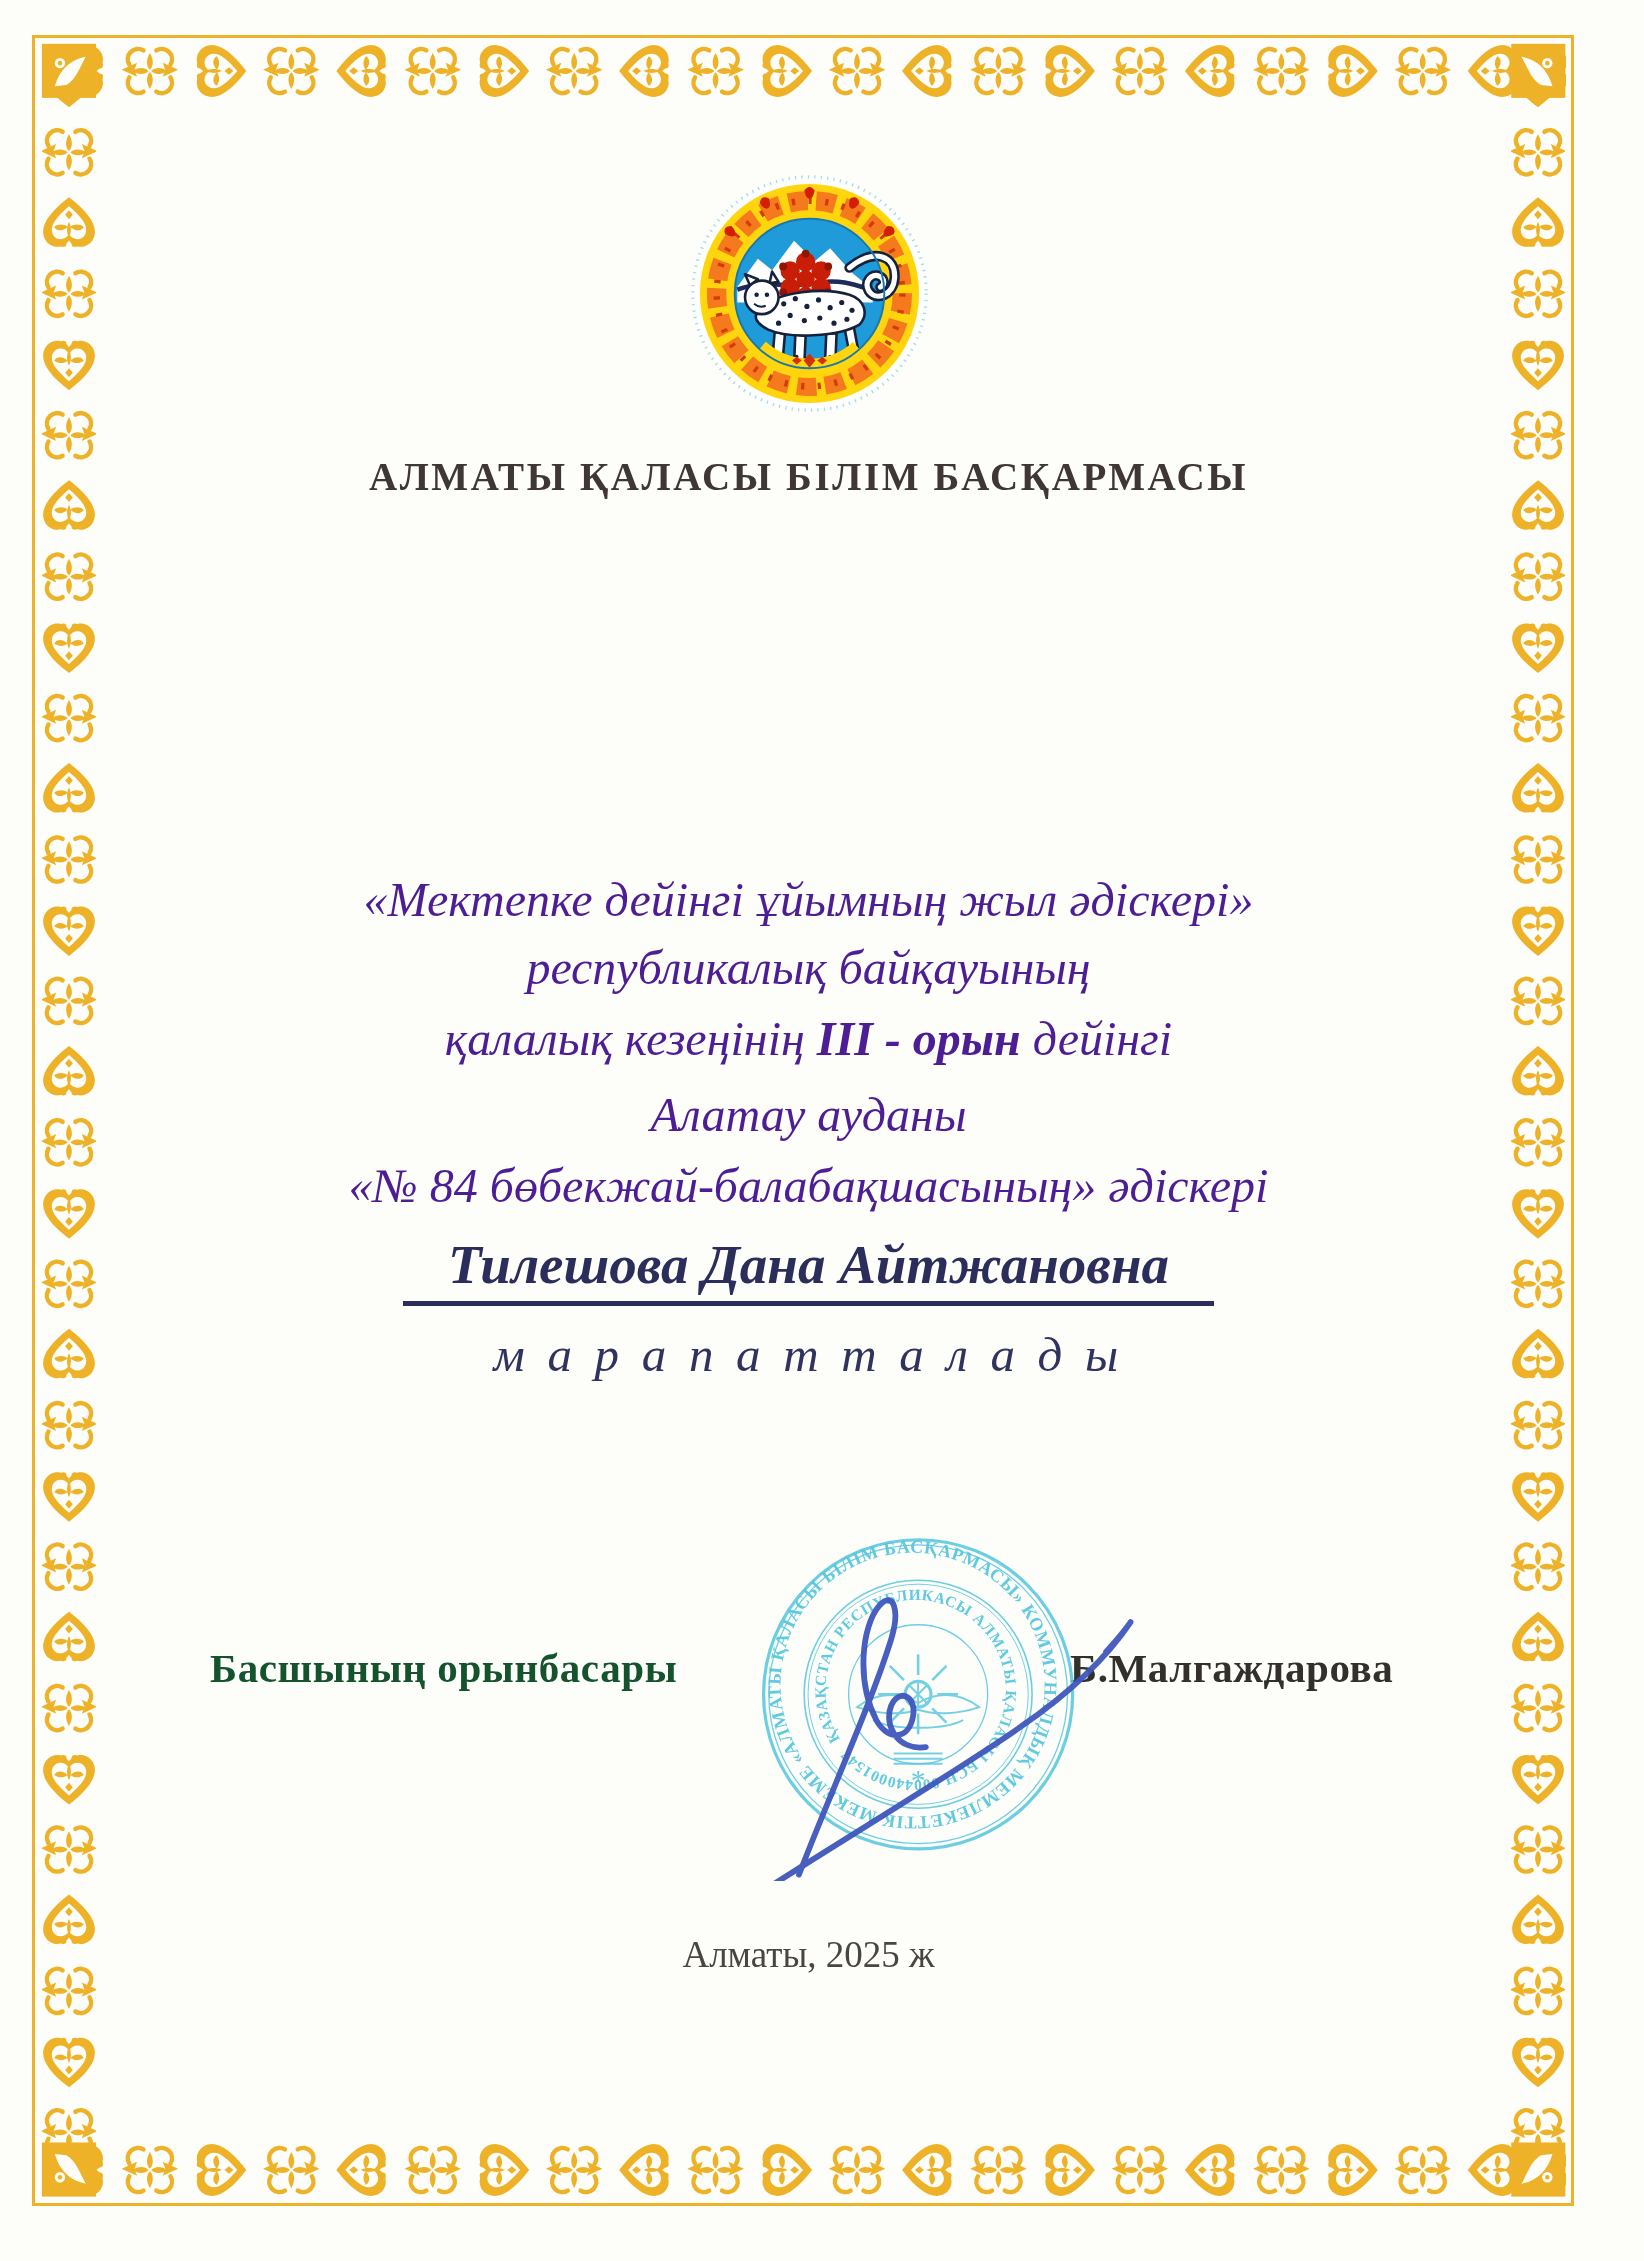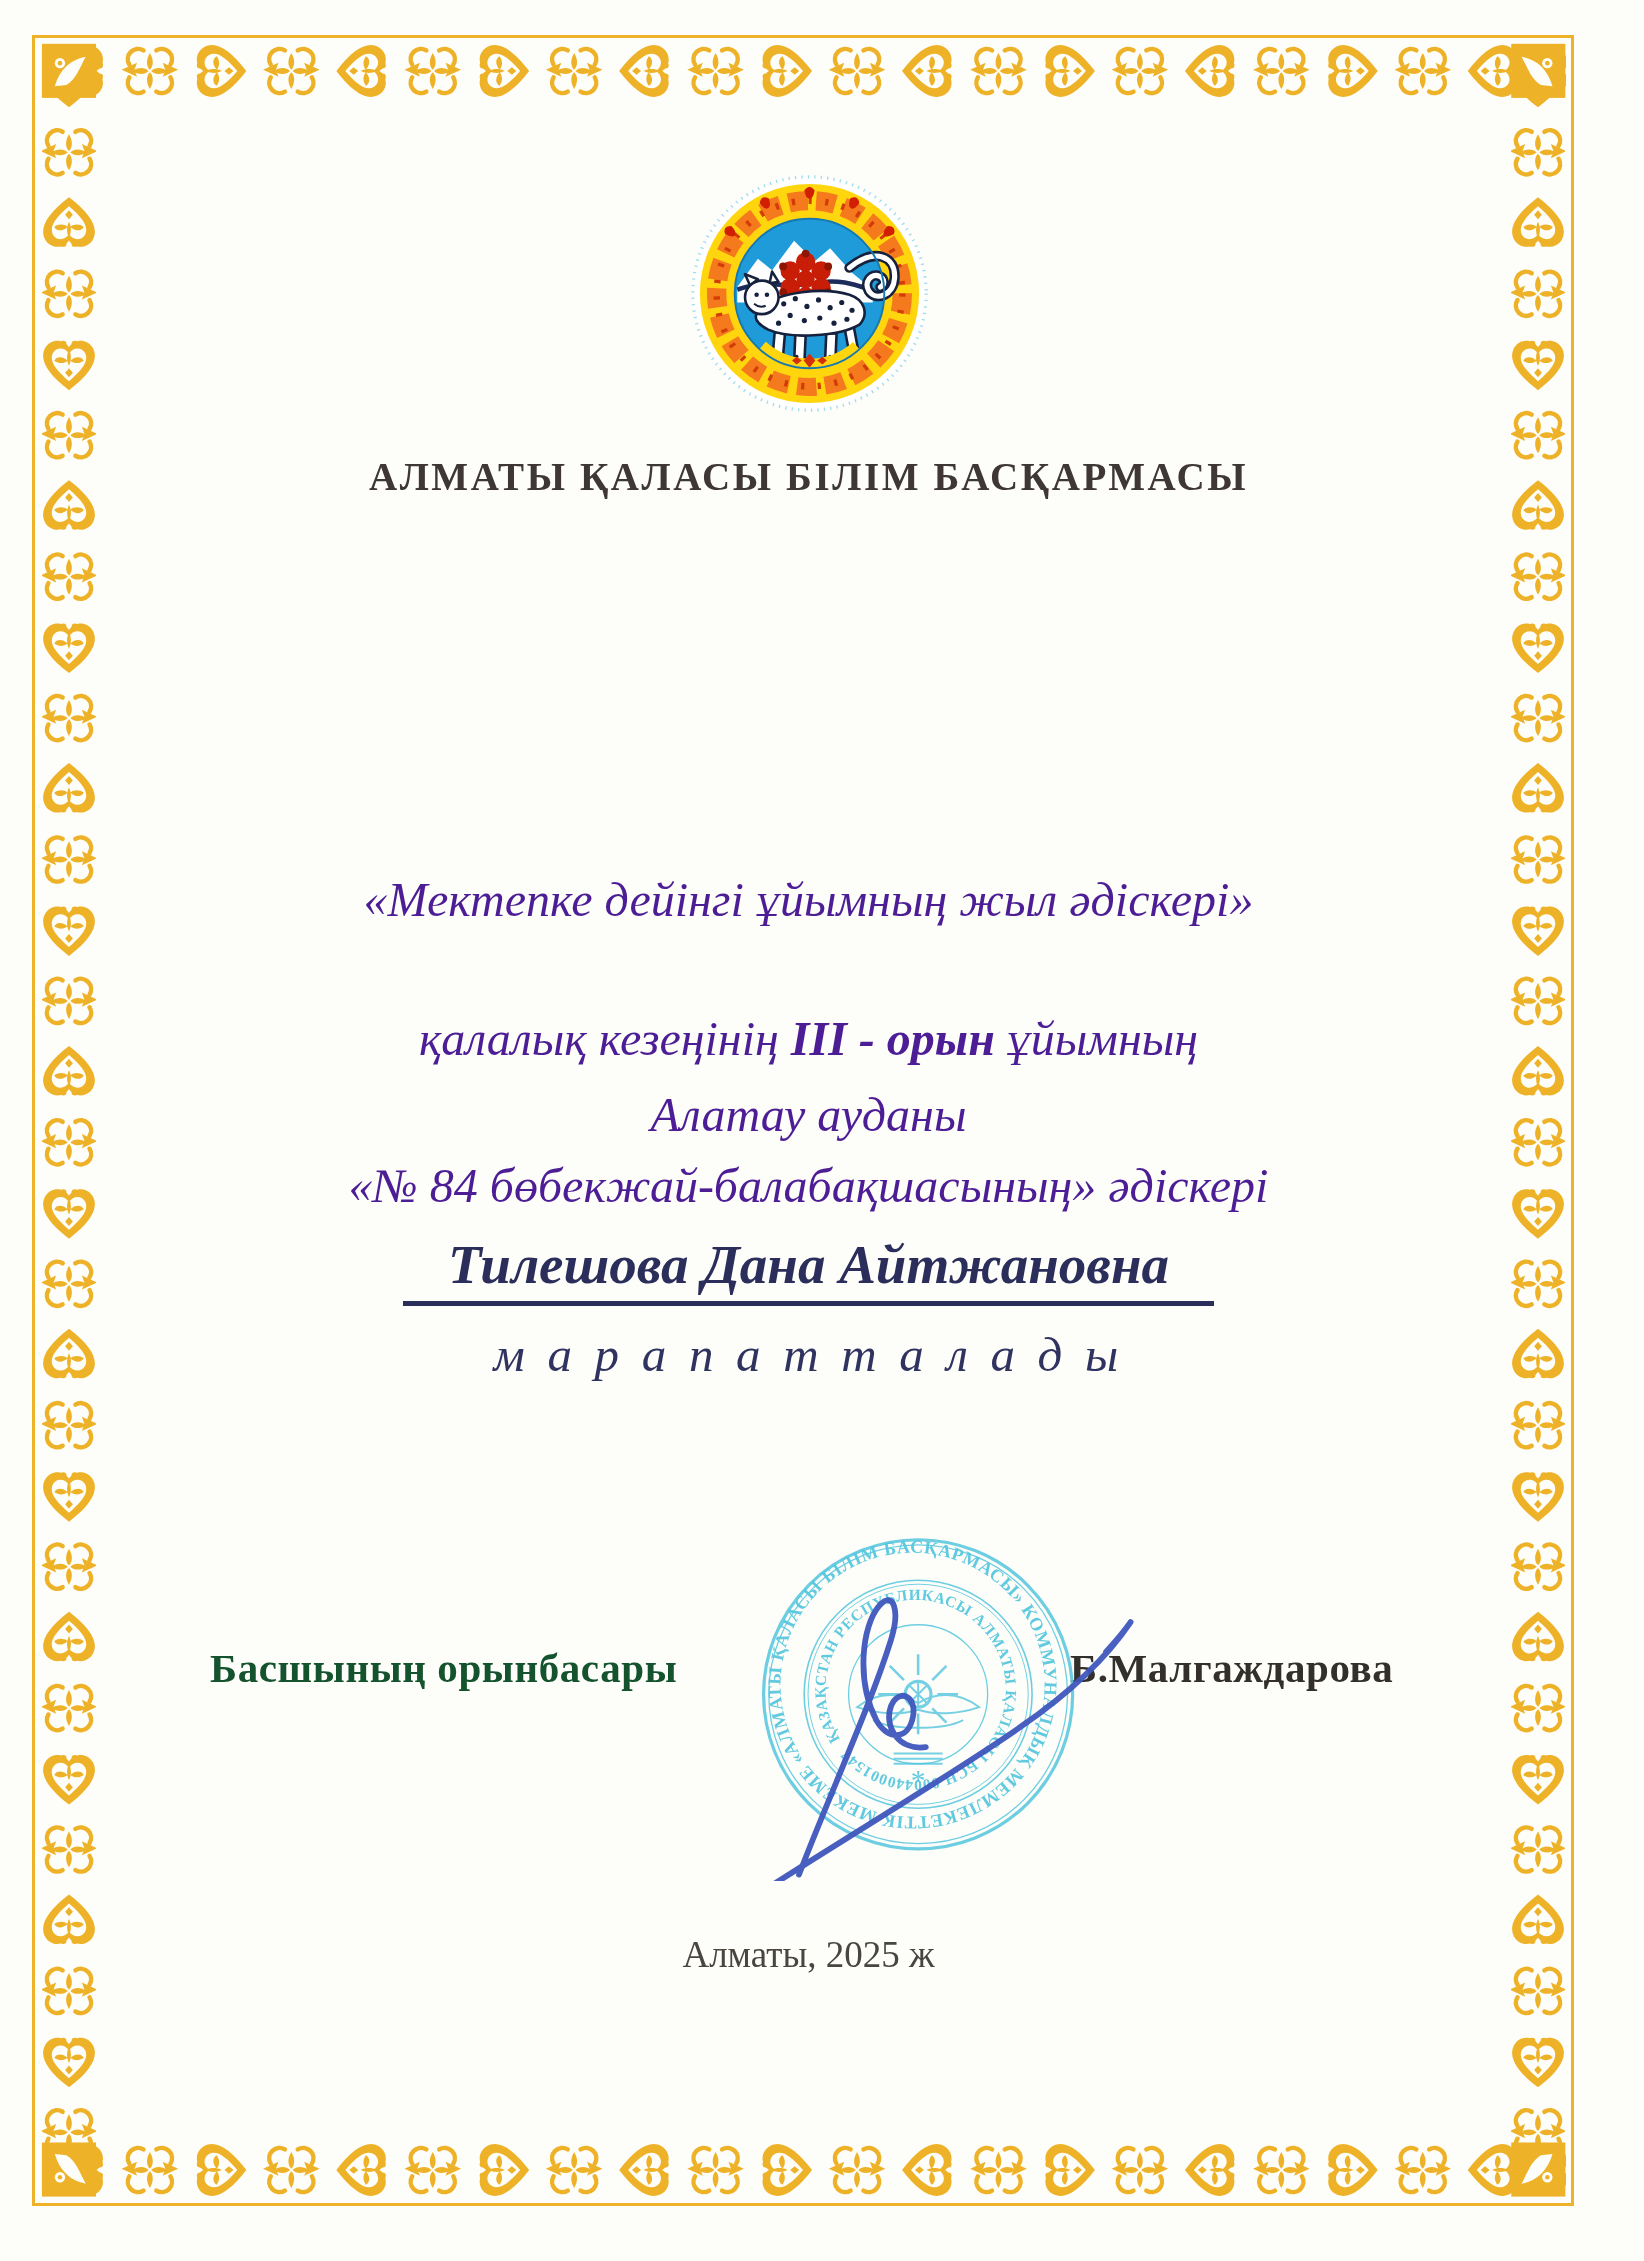--- a/index.html
+++ b/index.html
@@ -285,21 +285,22 @@
     <g fill="#d33007" transform="translate(190,294)">
       <path d="M0,-11 L9,0 L0,11 L-9,0 Z M-20,-6 L-12,0 L-20,6 L-27,0 Z M20,-6 L12,0 L20,6 L27,0 Z"></path>
     </g>
     <circle cx="190" cy="190" r="116" fill="none" stroke="#1678b0" stroke-width="3"></circle>
   </svg>
 
   <div class="c issuer">АЛМАТЫ ҚАЛАСЫ БІЛІМ БАСҚАРМАСЫ</div>
 
 
   <div class="c bodyline l1">«Мектепке дейінгі ұйымның жыл әдіскері»</div>
-  <div class="c bodyline l3"><span>қалалық кезеңінің </span><span class="award-strong">ІІІ - орын</span><span> ұйымның</span></div>
+  <div class="c bodyline l2">республикалық байқауының</div>
+  <div class="c bodyline l3"><span>қалалық кезеңінің </span><span class="award-strong">ІІІ - орын</span><span> дейінгі</span></div>
   <div class="c bodyline l4">Алатау ауданы</div>
   <div class="c bodyline l5">«№ 84  бөбекжай-балабақшасының»  әдіскері</div>
 
   <div class="c recipient-row">
     <span class="recipient">Тилешова Дана Айтжановна</span>
   </div>
 
   <div class="c verb">м а р а п а т т а л а д ы</div>
 
   <div class="sig-label">Басшының орынбасары</div>

